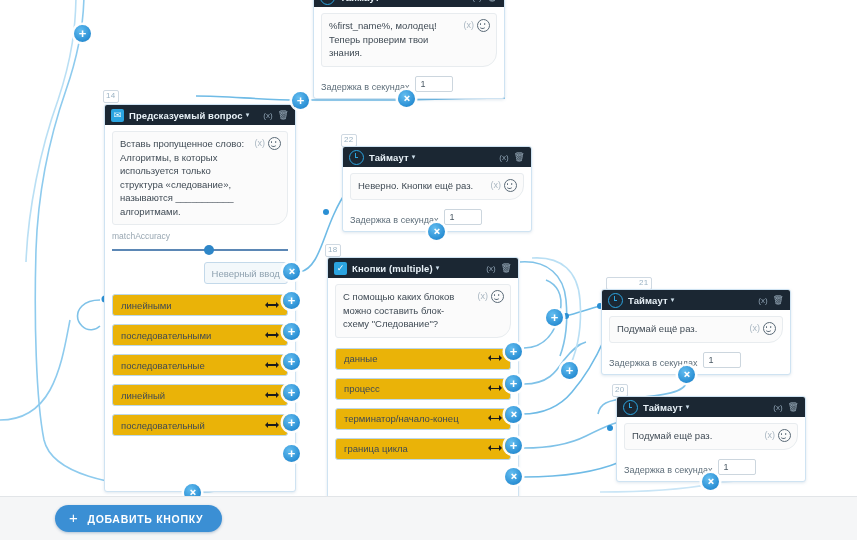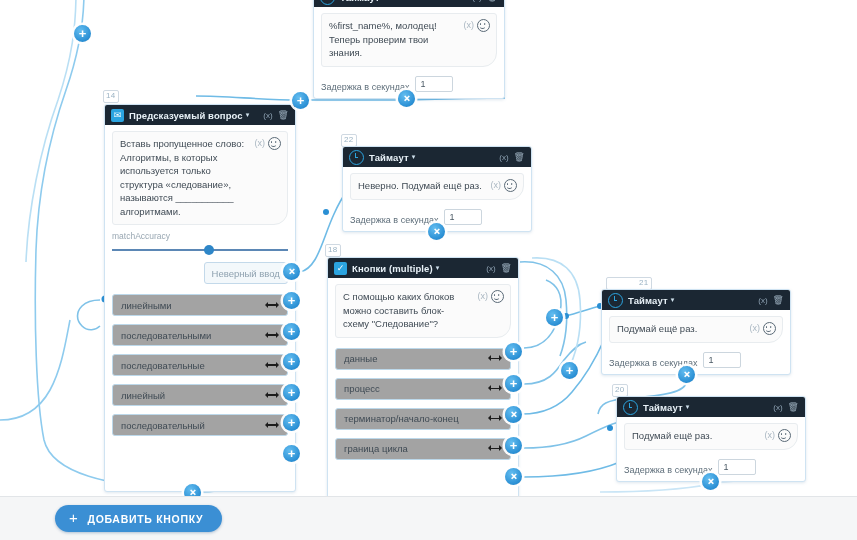--- a/index.html
+++ b/index.html
@@ -94,21 +94,21 @@
   .delayrow input{
     width:38px;height:16px;border:1px solid #ccd6de;border-radius:2px;
     font-size:9px;color:#4a5964;padding:0 4px;box-sizing:border-box;
     font-family:"Liberation Sans",sans-serif;background:#fff;
   }
 
   
   .answers{margin-top:10px;}
   .ans{
     height:22px;margin-bottom:8px;border:1px solid #bcd8ea;border-radius:3px;
-    background:#a3a3a3;display:flex;align-items:center;padding:0 8px;
+    background:#eab308;display:flex;align-items:center;padding:0 8px;
     font-size:9.5px;color:#3f4a54;position:relative;box-sizing:border-box;
   }
   .ans .alabel{flex:1 1 auto;white-space:nowrap;overflow:hidden;}
   .drag{
     width:14px;height:8px;flex:0 0 auto;position:relative;
   }
   .drag:before{
     content:"";position:absolute;left:2px;top:3.2px;width:10px;height:1.6px;background:#1c1c1c;
   }
   .drag:after{
@@ -350,21 +350,21 @@
     <div class="nhead">
       <span class="hicon clock"></span>
       <span class="htitle">Таймаут</span>
       <span class="caret">▾</span>
       <span class="spacer"></span>
       <span class="hx">(x)</span>
       <span class="htrash">🗑</span>
     </div>
     <div class="nbody">
       <div class="bubble">
-        <div class="txt">Неверно. Подумай ещё раз.</div>
+        <div class="txt">Неверно. Кнопки ещё раз.</div>
         <div class="tools">
           <span class="xv">(x)</span>
           <span class="smiley"></span>
         </div>
       </div>
       <div class="delayrow">
         <span>Задержка в секундах</span>
         <input value="1" style="">
       </div>
     </div>

